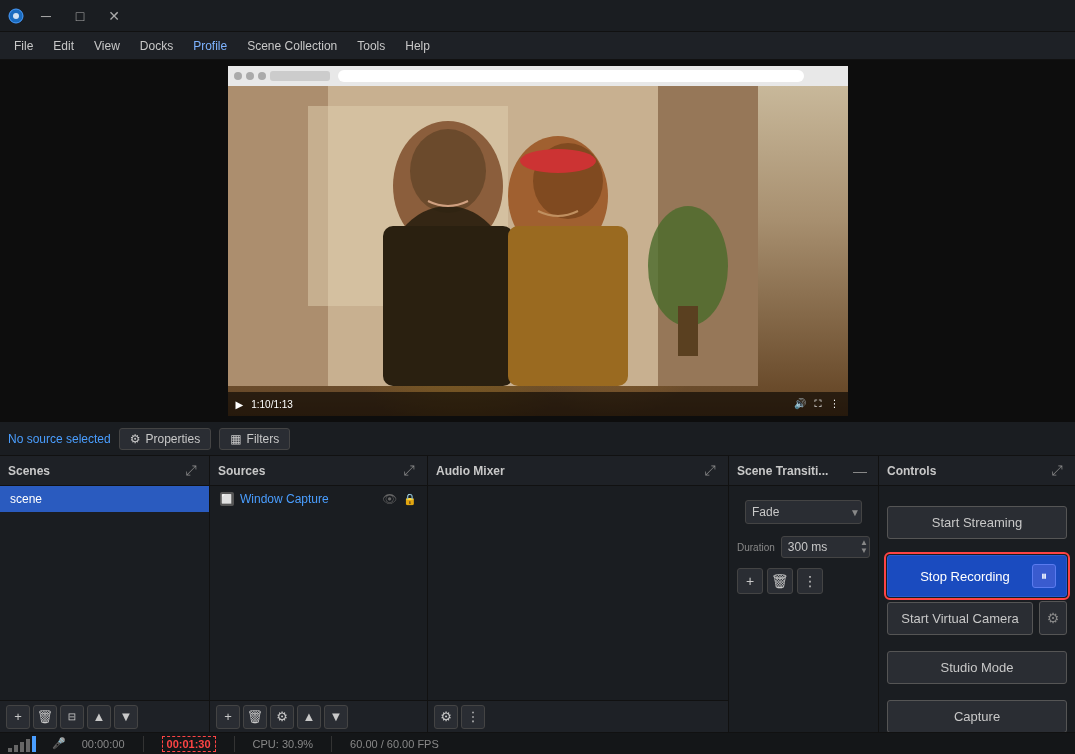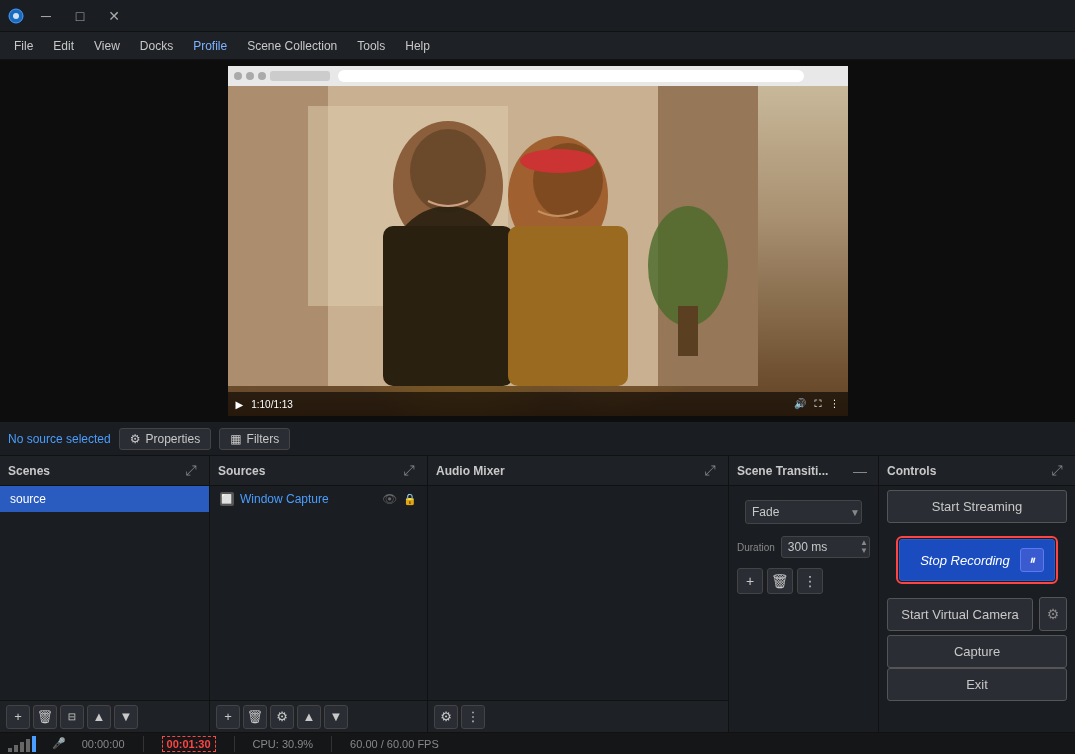--- a/index.html
+++ b/index.html
@@ -319,21 +319,21 @@
       cursor: pointer;
       display: flex; align-items: center; justify-content: center;
       font-size: 14px;
     }
 
     
     .controls-panel { width: 196px; border-right: none; }
     .ctrl-btn {
       display: block;
       width: calc(100% - 16px);
-      margin: 0 8px;
+      margin: 16px 8px;
       padding: 8px;
       background: #2a2d33;
       border: 1px solid #555;
       color: #c8c8c8;
       border-radius: 3px;
       cursor: pointer;
       font-size: 13px;
       text-align: center;
     }
     .ctrl-btn.recording {
@@ -511,21 +511,21 @@
     </div>
 
     <div class="panels-row">
 
       <div class="panel scenes-panel">
         <div class="panel-header">
           <span class="panel-title">Scenes</span>
           <button class="panel-icon-btn" title="Maximize">⤢</button>
         </div>
         <div class="panel-content">
-          <div class="scene-item selected">source</div>
+          <div class="scene-item selected">scene</div>
         </div>
         <div class="panel-toolbar">
           <button class="toolbar-btn">+</button>
           <button class="toolbar-btn">🗑</button>
           <button class="toolbar-btn" style="font-size:10px;">⊟</button>
           <button class="toolbar-btn">▲</button>
           <button class="toolbar-btn">▼</button>
         </div>
       </div>
 
@@ -599,29 +599,30 @@
       </div>
 
       <div class="panel controls-panel">
         <div class="panel-header">
           <span class="panel-title">Controls</span>
           <button class="panel-icon-btn">⤢</button>
         </div>
         <div class="panel-content" style="padding-top:4px;">
           <button class="ctrl-btn">Start Streaming</button>
           <div style="margin: 4px 8px; display:flex; align-items:center; gap:2px;">
-            <button class="ctrl-btn recording" style="margin:12px; flex:1;font-style:italic;">
+            <button class="ctrl-btn recording" style="margin:0; flex:1;">
               <span class="recording-text">Stop Recording</span>
               <div class="pause-icon-btn">⏸</div>
             </button>
           </div>
           <div style="margin: 4px 8px; display:flex; align-items:center; gap:6px;justify-content:flex-end;">
             <button class="ctrl-btn" style="margin:0; flex:1;">Start Virtual Camera</button>
             <button style="width:28px; height:34px; background:#2a2d33; border:1px solid #555; border-radius:3px; cursor:pointer; color:#888; display:flex; align-items:center; justify-content:center; font-size:14px; flex-shrink:0;">⚙</button>
           </div>
+          <button class="ctrl-btn">Studio Mode</button>
           <button class="ctrl-btn">Capture</button>
           <button class="ctrl-btn">Exit</button>
         </div>
       </div>
 
     </div>
   </div>
 
   <div class="statusbar">
     <div class="status-section">

